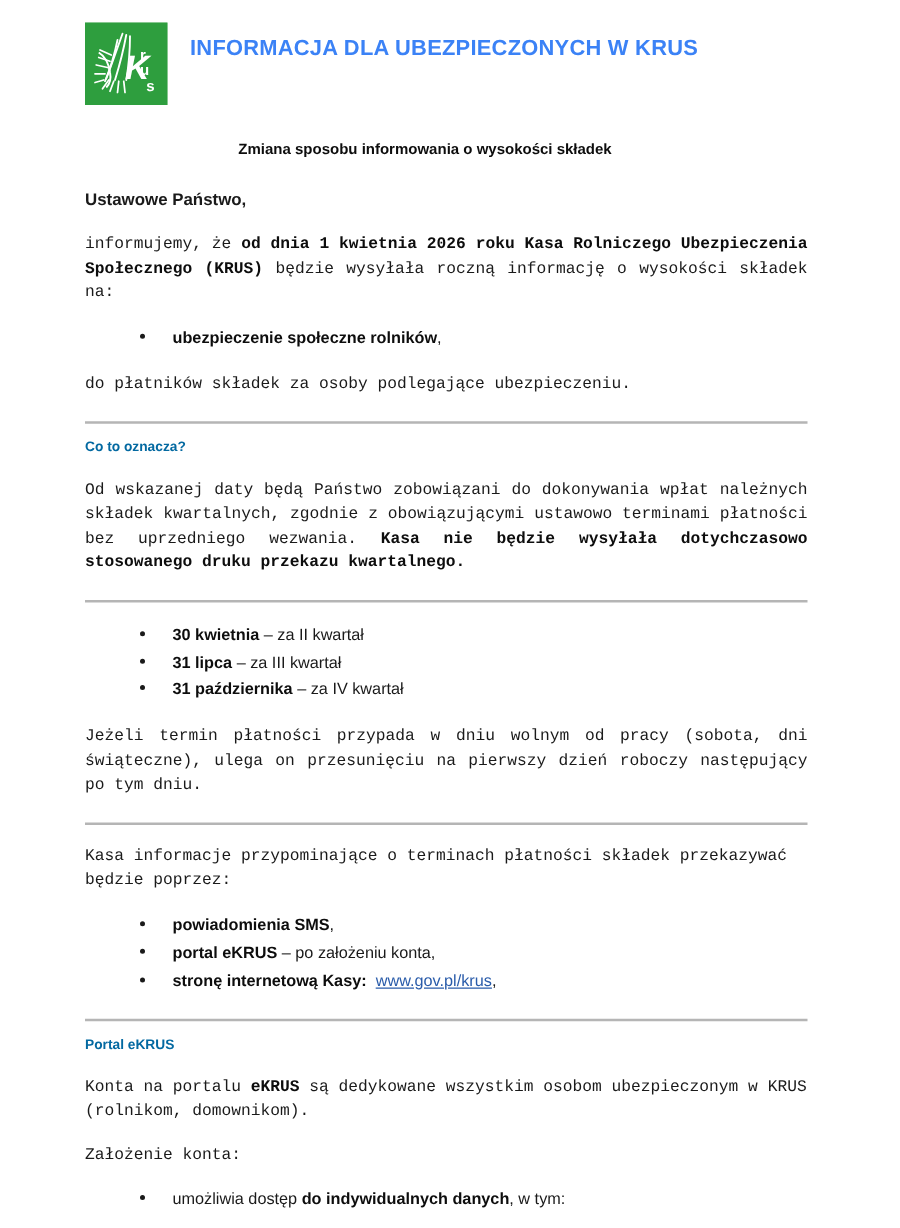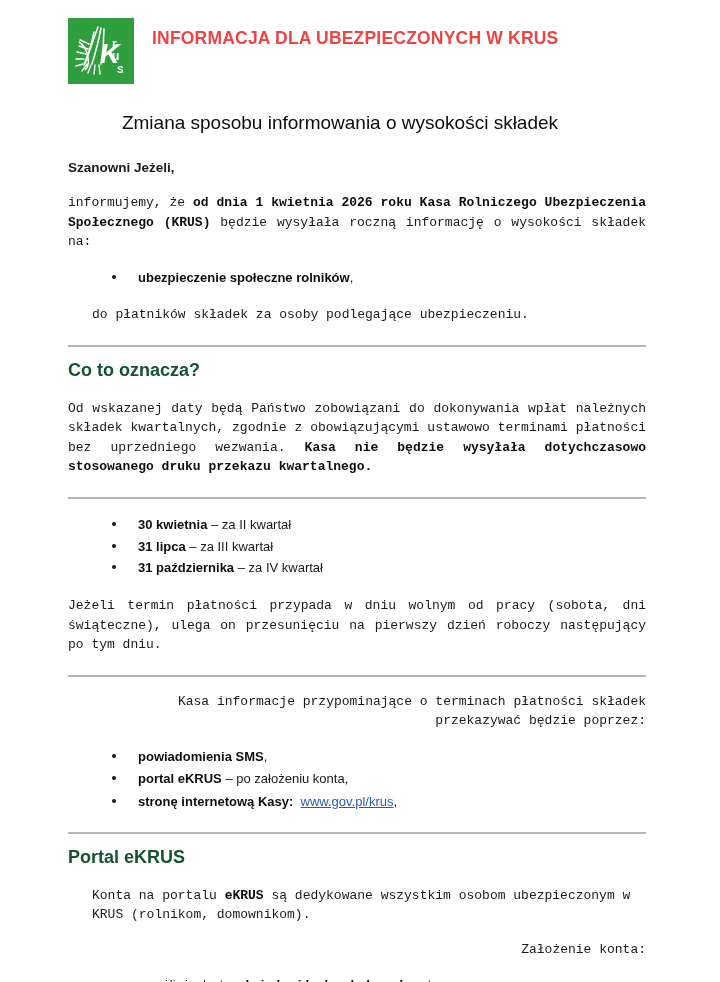--- a/index.html
+++ b/index.html
@@ -43,60 +43,60 @@
     background: #2e9e3e;
     position: relative;
     overflow: hidden;
   }
   .logo svg { display: block; }
   .doc-title {
     font-size: 17.5px;
     font-weight: bold;
     letter-spacing: .2px;
     line-height: 1.2;
-    color: #ef4444;
+    color: #3b82f6;
     margin-top: 10px;
     white-space: nowrap;
   }
 
   
   .subtitle {
     text-align: center;
-    font-size: 19px;
-    font-weight: normal;
+    font-size: 12px;
+    font-weight: bold;
     color: #0d0d0d;
     margin: 22px 0 0 0;
     padding-right: 34px;
   }
   .salutation {
     font-size: 13.5px;
     font-weight: bold;
     margin: 26px 0 0 0;
   }
   p.para {
     font-size: 13px;
     line-height: 1.5;
     text-align: justify;
     margin: 18px 0 0 0;
     font-family: Liberation Mono, monospace;
   }
-  p.para.tight { margin-top: 15px; text-align: right; }
-  p.left { text-align: left; margin-left: 24px; }
+  p.para.tight { margin-top: 15px; }
+  p.left { text-align: left; }
   b, strong { font-weight: bold; color: #0d0d0d; }
 
   .rule {
     border: none;
     border-top: 2px solid #b5b5b5;
     margin: 20px 0 0 0;
     height: 0;
   }
   .section-head {
-    font-size: 18px;
-    font-weight: bold;
-    color: #14532d;
+    font-size: 11px;
+    font-weight: bold;
+    color: #0369a1;
     margin: 13px 0 0 0;
   }
 
   
   ul.bullets {
     list-style: none;
     margin: 16px 0 0 0;
     padding: 0 0 0 44px;
   }
   ul.bullets > li {
@@ -158,21 +158,21 @@
             <text x="44" y="42" font-size="12">u</text>
             <text x="49" y="55" font-size="12">s</text>
           </g>
         </svg>
       </div>
       <div class="doc-title">INFORMACJA DLA UBEZPIECZONYCH W KRUS</div>
     </div>
 
     <div class="subtitle">Zmiana sposobu informowania o wysokości składek</div>
 
-    <div class="salutation">Szanowni Jeżeli,</div>
+    <div class="salutation">Ustawowe Państwo,</div>
 
     <p class="para"><span>informujemy, że </span><b>od dnia 1 kwietnia 2026 roku Kasa Rolniczego Ubezpieczenia Społecznego (KRUS)</b><span> będzie wysyłała roczną informację o wysokości składek na:</span></p>
 
     <ul class="bullets">
       <li><b>ubezpieczenie społeczne rolników</b><span>,</span></li>
     </ul>
 
     <p class="para left">do płatników składek za osoby podlegające ubezpieczeniu.</p>
 
     <hr class="rule">

